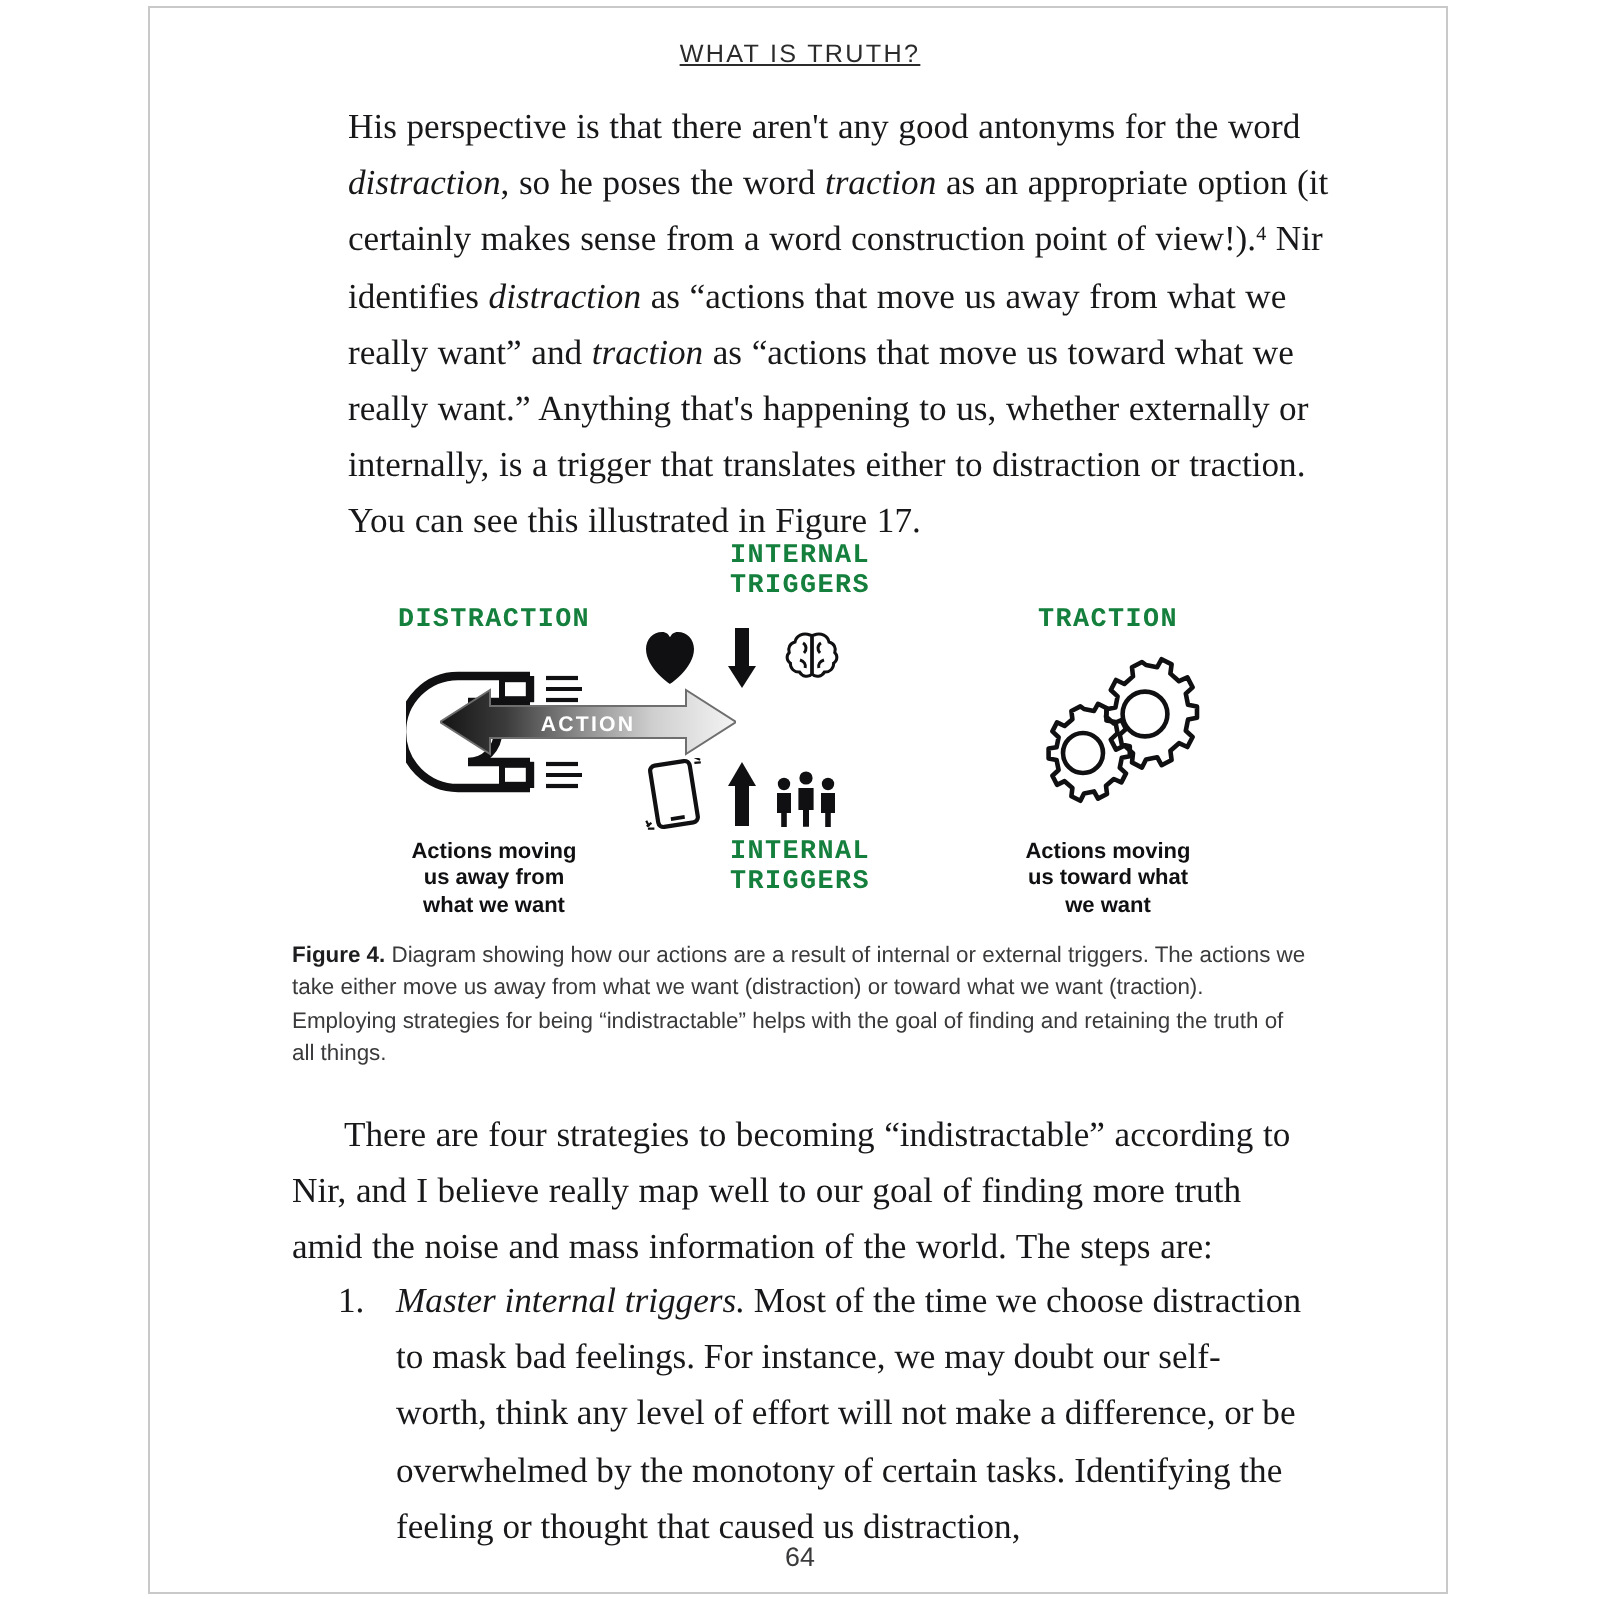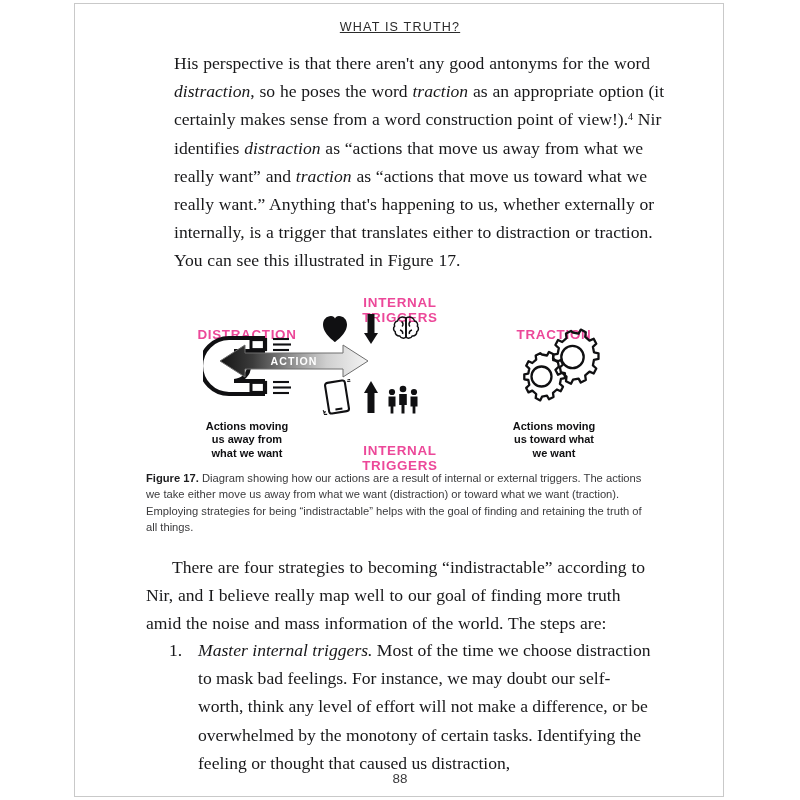--- a/index.html
+++ b/index.html
@@ -109,27 +109,26 @@
   #figure-block {
     position: absolute;
     left: 0;
     top: 258px;
     width: 508px;
     height: 200px;
   }
 
   .col-title {
     position: absolute;
-    font-family: Liberation Sans, sans-serif;
+    font-family: Liberation Mono, monospace;
     font-weight: bold;
     font-size: 13.4px;
     letter-spacing: 0.7px;
-    color: #ec4899;
+    color: #15803d;
     text-align: center;
-    margin-top: 24px;
   }
   .col-sub {
     position: absolute;
     font-family: "Liberation Sans", "DejaVu Sans", sans-serif;
     font-weight: bold;
     font-size: 11px;
     line-height: 13.4px;
     color: #101012;
     text-align: center;
   }
@@ -306,24 +305,24 @@
           <g fill="none" stroke="#101012" stroke-width="2.3" stroke-linejoin="round">
             <path d="M25 26.5 l5.0 1.0 l2.0 -3.6 l4.5 2.3 l-0.5 4.1 l3.9 3.4 l3.8 -1.7 l2.3 4.5 l-3.1 2.8 l1.0 5.0 l4.0 0.8 l0 5.0 l-4.0 0.8 l-1.0 5.0 l3.1 2.8 l-2.3 4.5 l-3.8 -1.7 l-3.9 3.4 l0.5 4.1 l-4.5 2.3 l-2.0 -3.6 l-5.0 1.0 l-1.8 3.7 l-4.5 -2.3 l0.5 -4.1 l-3.9 -3.4 l-3.8 1.8 l-2.3 -4.5 l3.1 -2.9 l-1.0 -5.0 l-4.0 -0.7 l0 -5.0 l4.0 -0.7 l1.0 -5.0 l-3.1 -2.9 l2.3 -4.5 l3.8 1.8 l3.9 -3.4 l-0.5 -4.1 l4.5 -2.3 Z"></path>
             <circle cx="24.5" cy="48.5" r="10"></circle>
           </g>
         </svg>
       </div>
 
       <div class="col-sub" id="sub-traction">Actions moving<br>us toward what<br>we want</div>
     </div>
 
-    <div id="figure-caption"><b>Figure 17.</b><span> Diagram showing how our actions are a result of internal or external triggers. The actions we take either move us away from what we want (distraction) or toward what we want (traction). Employing strategies for being “indistractable” helps with the goal of finding and retaining the truth of all things.</span></div>
+    <div id="figure-caption"><b>Figure 4.</b><span> Diagram showing how our actions are a result of internal or external triggers. The actions we take either move us away from what we want (distraction) or toward what we want (traction). Employing strategies for being “indistractable” helps with the goal of finding and retaining the truth of all things.</span></div>
 
     <p id="para-strategies" class="bodytext">There are four strategies to becoming “indistractable” according to Nir, and I believe really map well to our goal of finding more truth amid the noise and mass information of the world. The steps are:</p>
 
     <div id="steps-list">
       <div class="list-item"><span class="marker">1.</span><i>Master internal triggers.</i><span> Most of the time we choose distraction to mask bad feelings. For instance, we may doubt our self-worth, think any level of effort will not make a difference, or be overwhelmed by the monotony of certain tasks. Identifying the feeling or thought that caused us distraction,</span></div>
     </div>
 
-    <div id="page-folio">88</div>
+    <div id="page-folio">64</div>
 
   </div>
 </div>
 
 </body></html>

